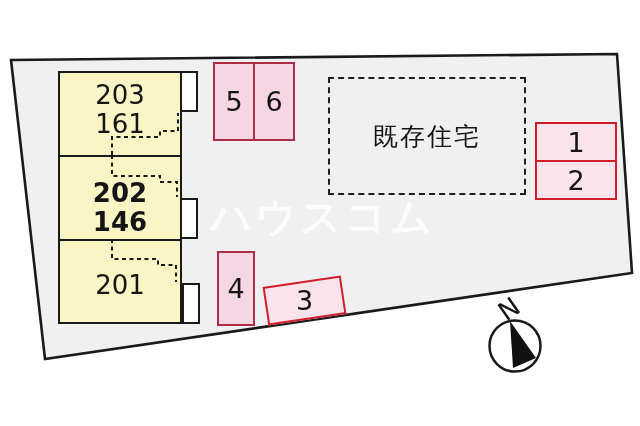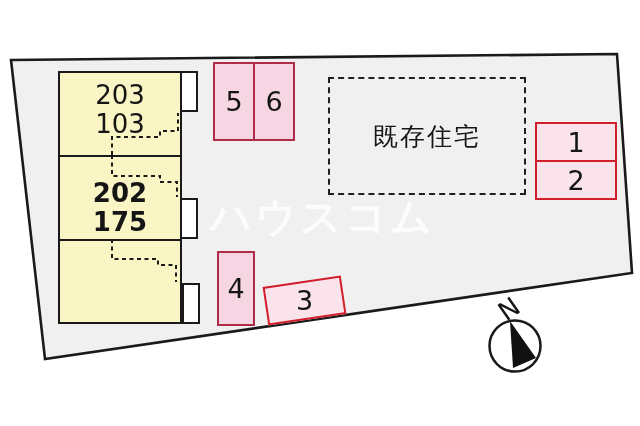--- a/index.html
+++ b/index.html
@@ -101,31 +101,32 @@
   <svg class="layer" viewBox="0 0 640 426">
     <polygon points="11,60 617,54 632,273 45,359" style="fill:var(--ground);stroke:var(--line);stroke-width:2.6;stroke-linejoin:miter;"></polygon>
   </svg>
 
   <div class="abs watermark">ハウスコム</div>
 
   <div class="abs building">
     <div class="unit unit-a">
       <div class="unit-text">
         <div>203</div>
-        <div>103</div>
+        <div>161</div>
       </div>
     </div>
     <div class="unit unit-b">
       <div class="unit-text">
         <div>202</div>
-        <div>175</div>
+        <div>146</div>
       </div>
     </div>
     <div class="unit unit-c">
       <div class="unit-text">
+        <div>201</div>
       </div>
     </div>
   </div>
 
   <div class="abs notch notch-1"></div>
   <div class="abs notch notch-2"></div>
   <div class="abs notch notch-3"></div>
 
   <div class="abs stall-pair-top">
     <div class="cell">

